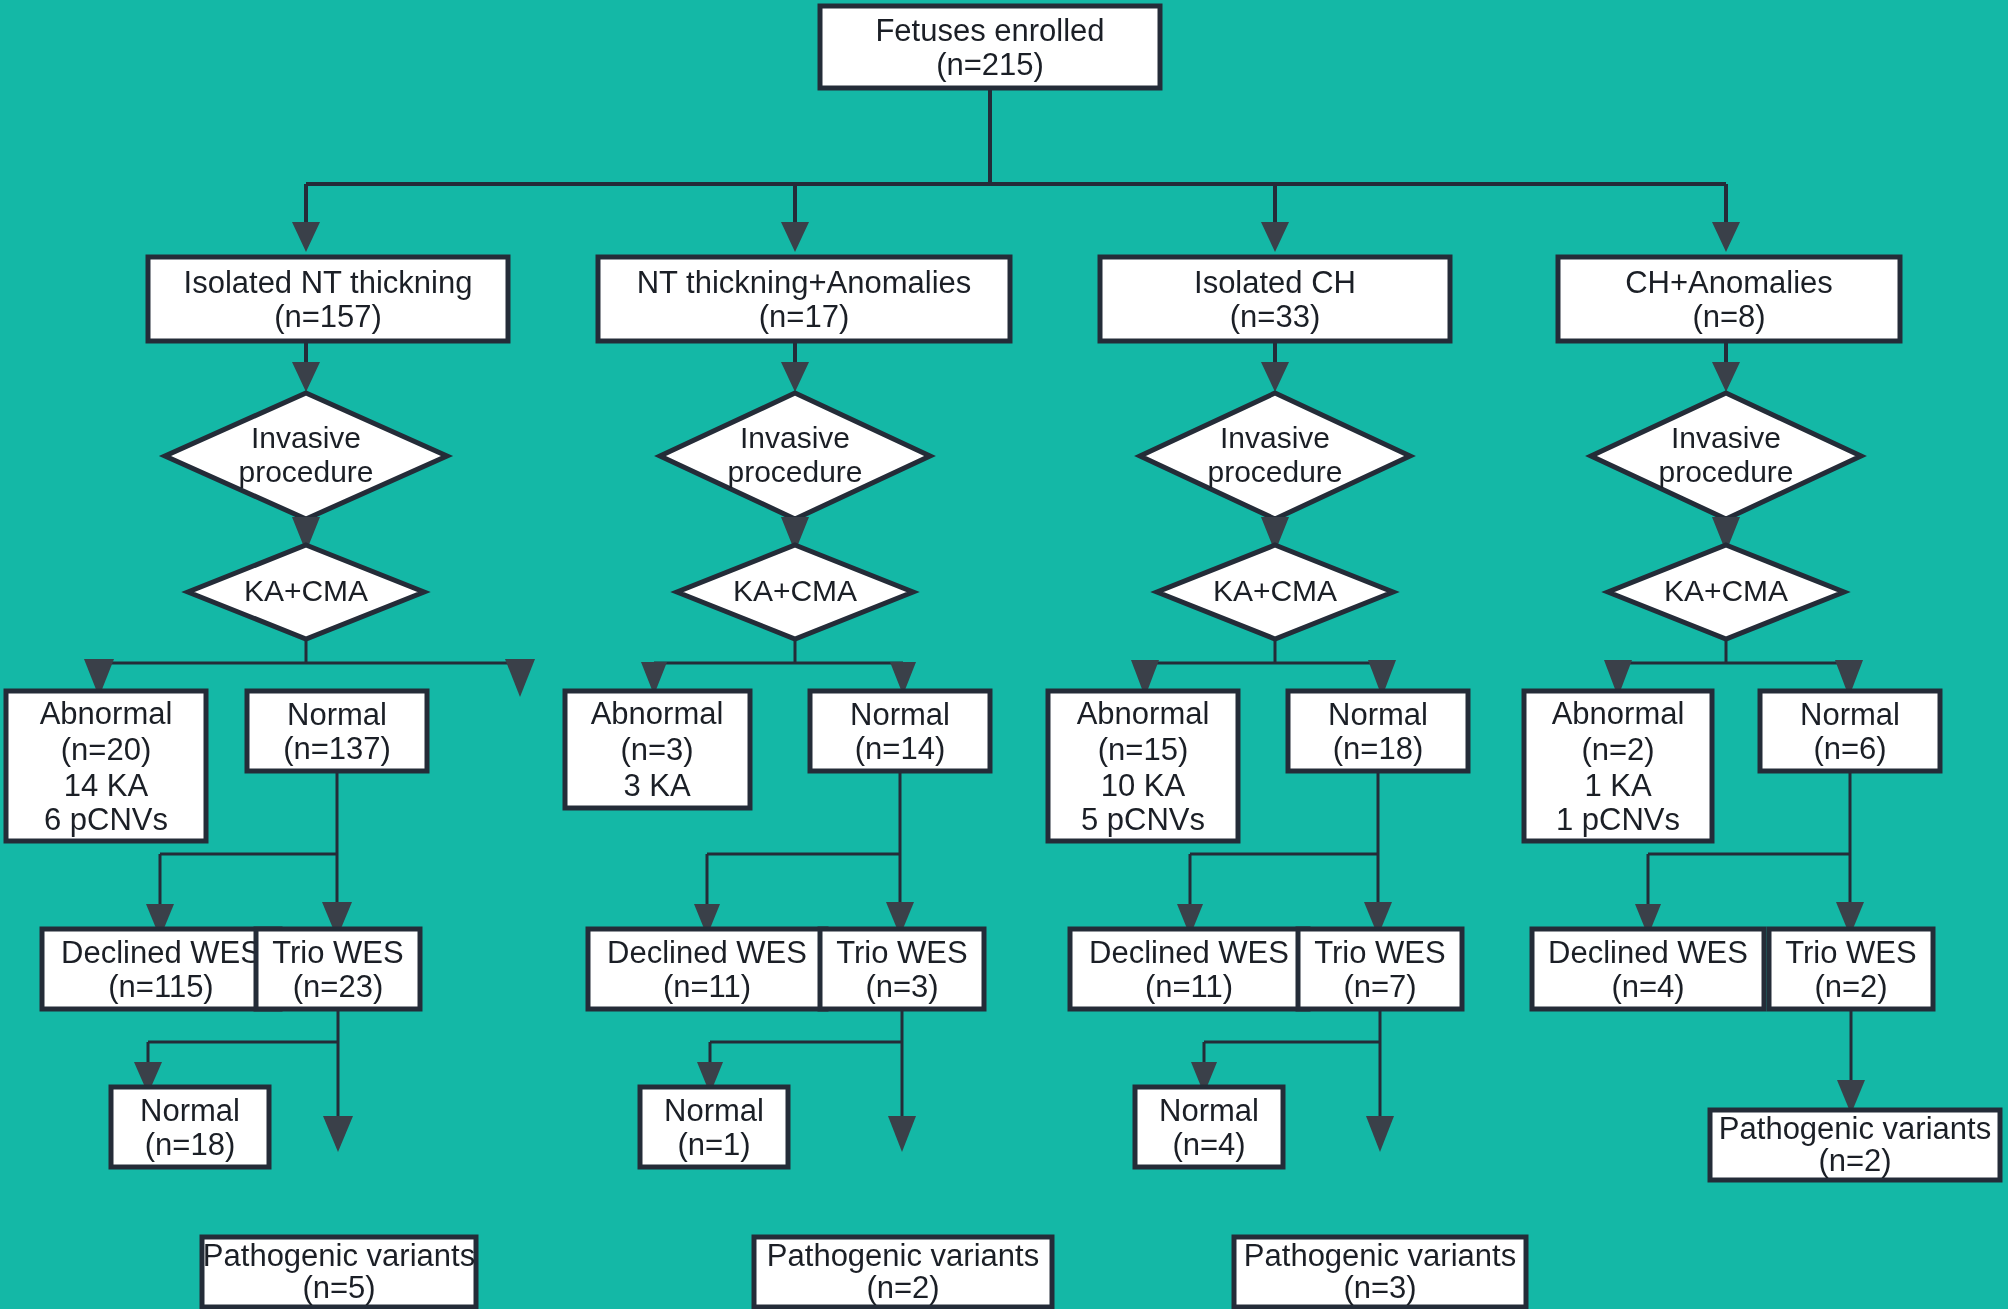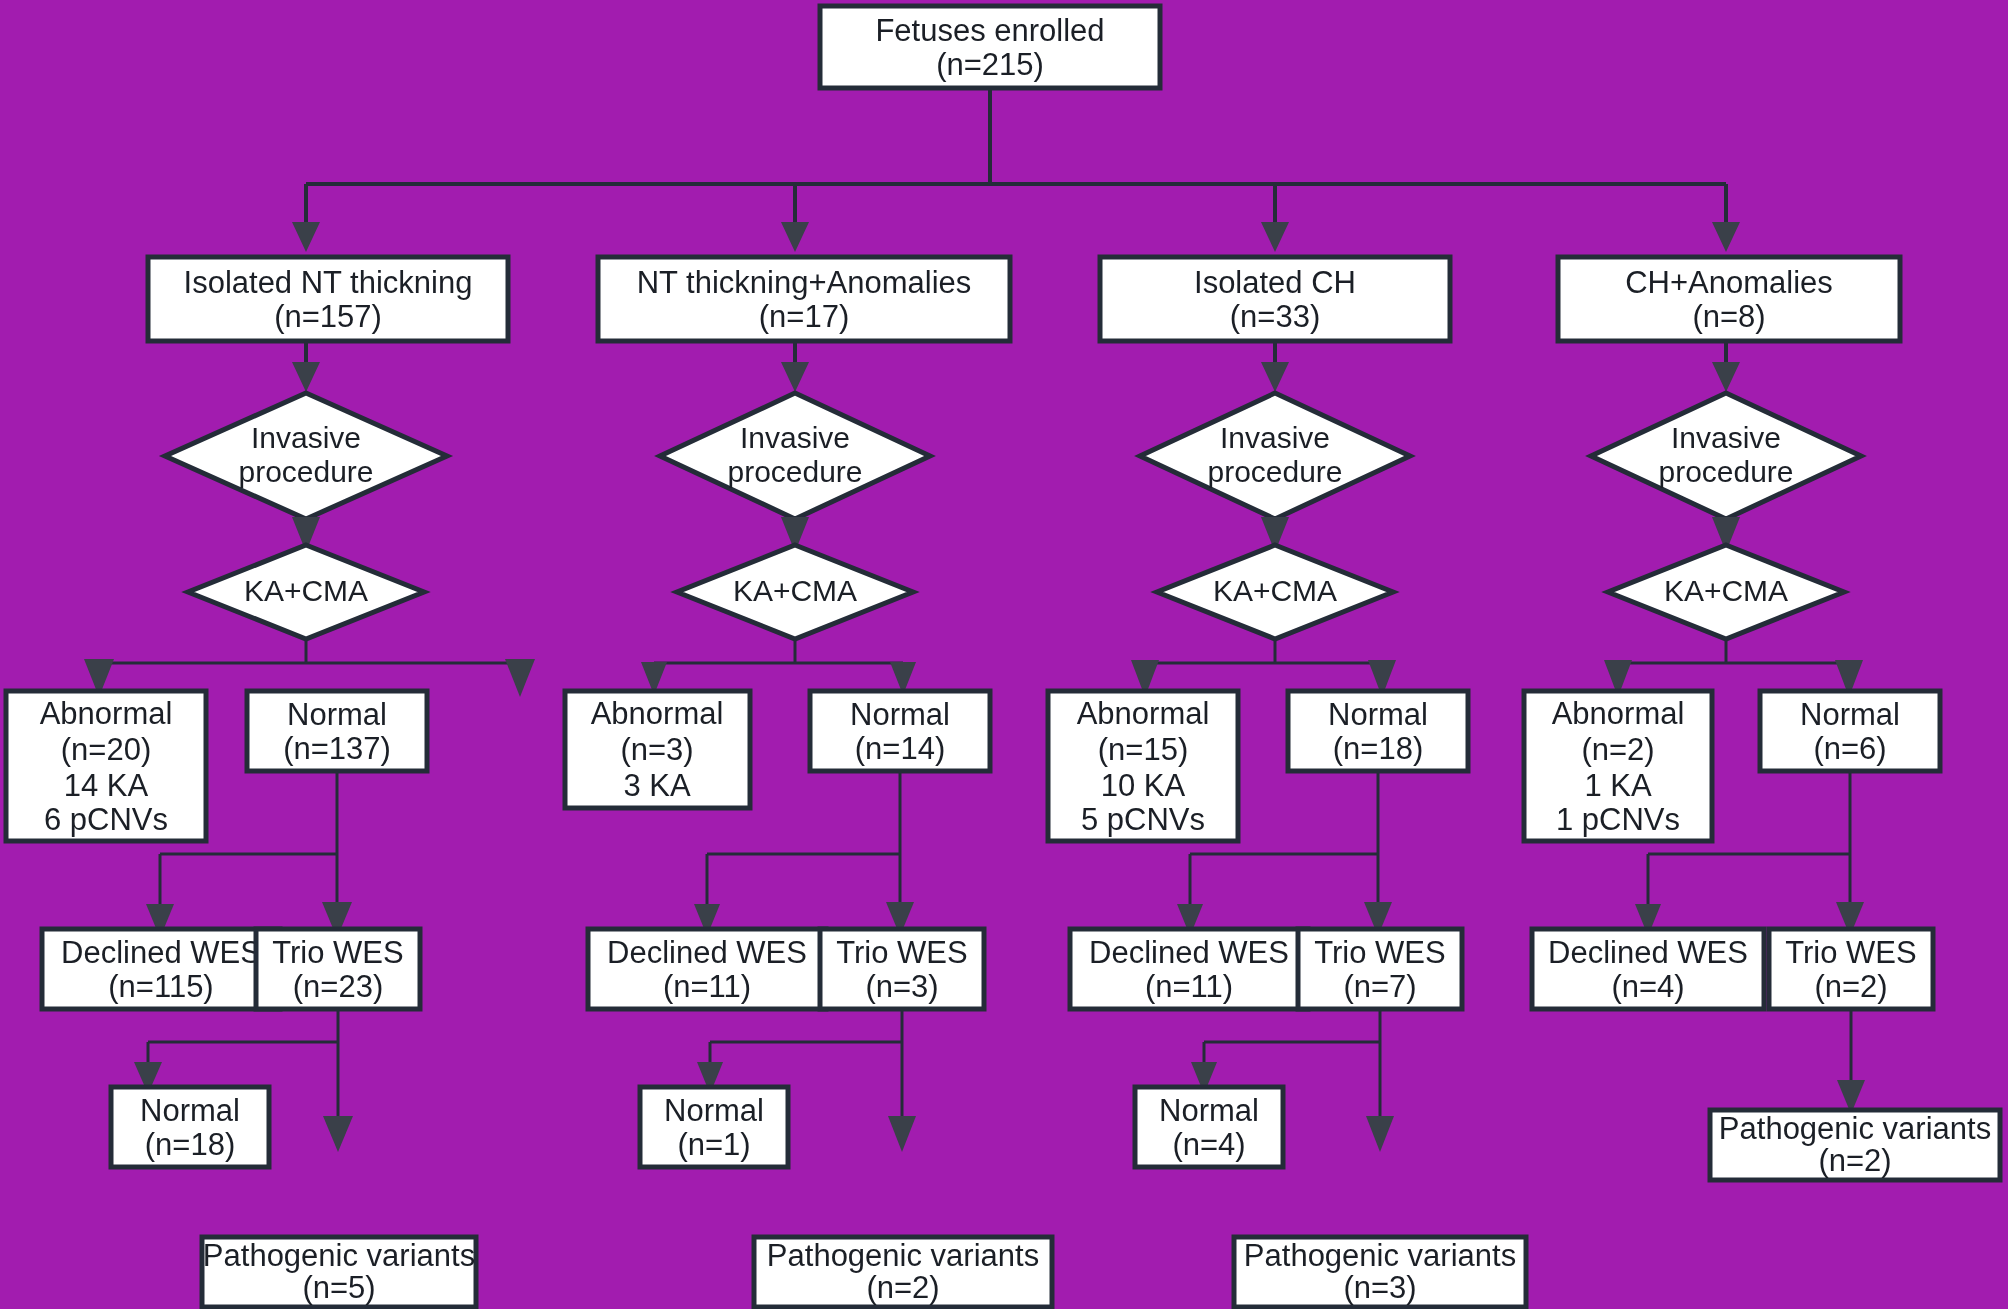--- a/index.html
+++ b/index.html
@@ -4,21 +4,21 @@
 <style>
   html, body {
     margin: 0;
     padding: 0;
     background: #ffffff;
   }
   #flow-root {
     position: relative;
     width: 2008px;
     height: 1309px;
-    background: #a21caf;
+    background: #14b8a6;
     font-family: "Liberation Sans", sans-serif;
   }
   #flow-svg {
     position: absolute;
     left: 0;
     top: 0;
     width: 2008px;
     height: 1309px;
     display: block;
   }

